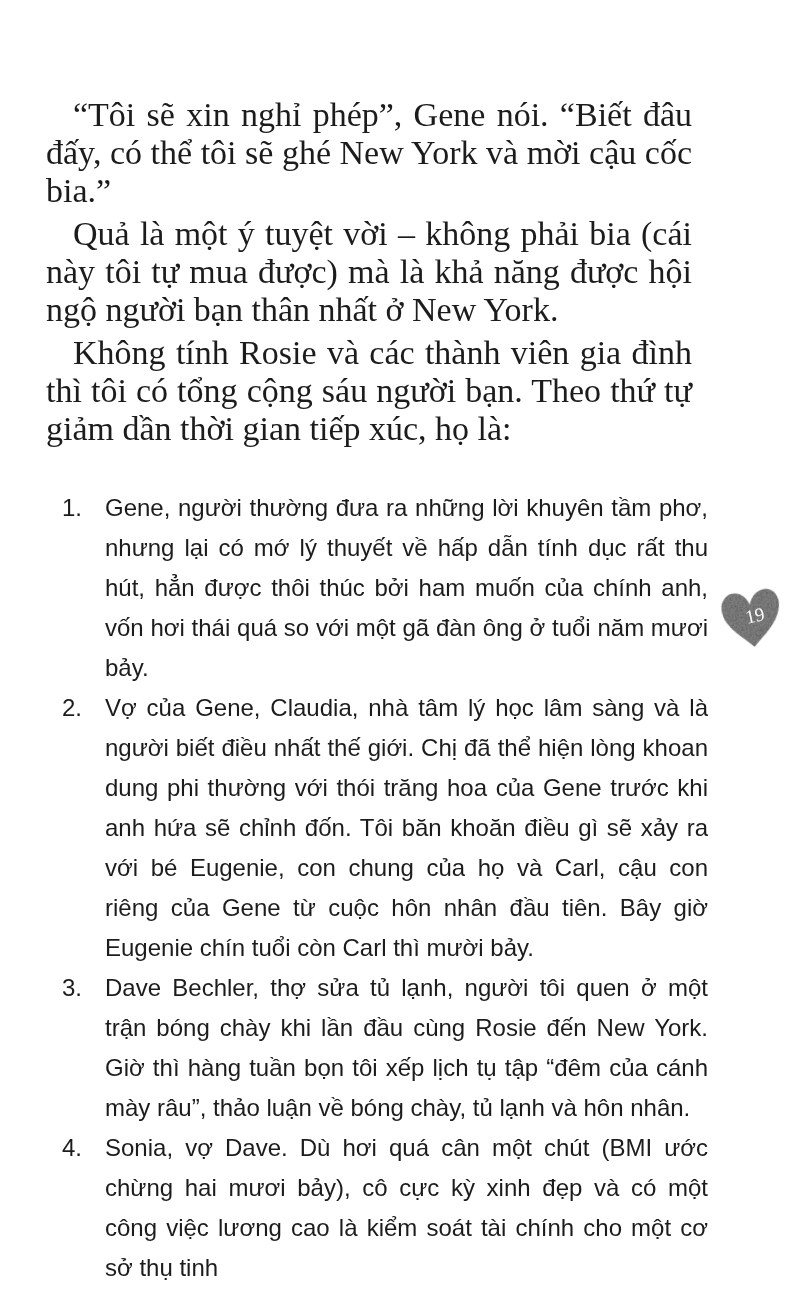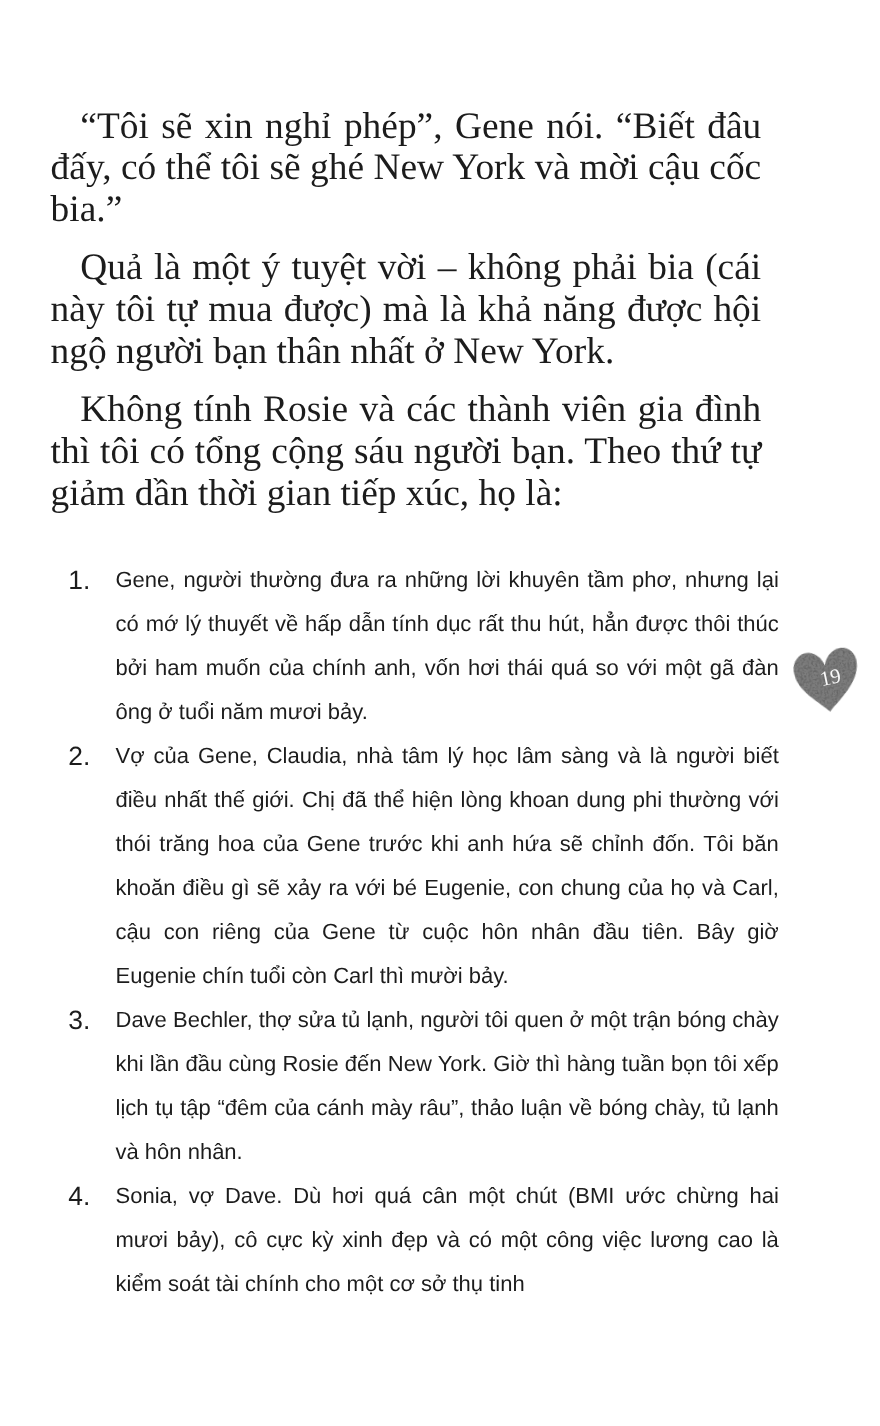--- a/index.html
+++ b/index.html
@@ -28,42 +28,42 @@
     font-family: "Liberation Serif", serif;
     font-size: 34px;
     line-height: 38px;
     color: #1c1c1c;
     text-align: justify;
     text-indent: 27px;
     margin: 0;
     padding-right: 16px;
   }
   .para + .para {
-    margin-top: 15px;
+    margin-top: 5px;
   }
   .friend-list {
     margin-top: 40px;
     padding-left: 16px;
   }
   .list-row {
     display: flex;
     align-items: flex-start;
   }
   .num {
     flex: 0 0 43px;
     width: 43px;
     font-family: "Liberation Sans", sans-serif;
     font-size: 24px;
     line-height: 40px;
     color: #1c1c1c;
   }
   .itext {
     flex: 1;
     font-family: "Liberation Sans", sans-serif;
-    font-size: 20px;
+    font-size: 24px;
     line-height: 40px;
     color: #1c1c1c;
     text-align: justify;
   }
   .page-marker {
     position: absolute;
     left: 714px;
     top: 578px;
     width: 74px;
     height: 76px;

